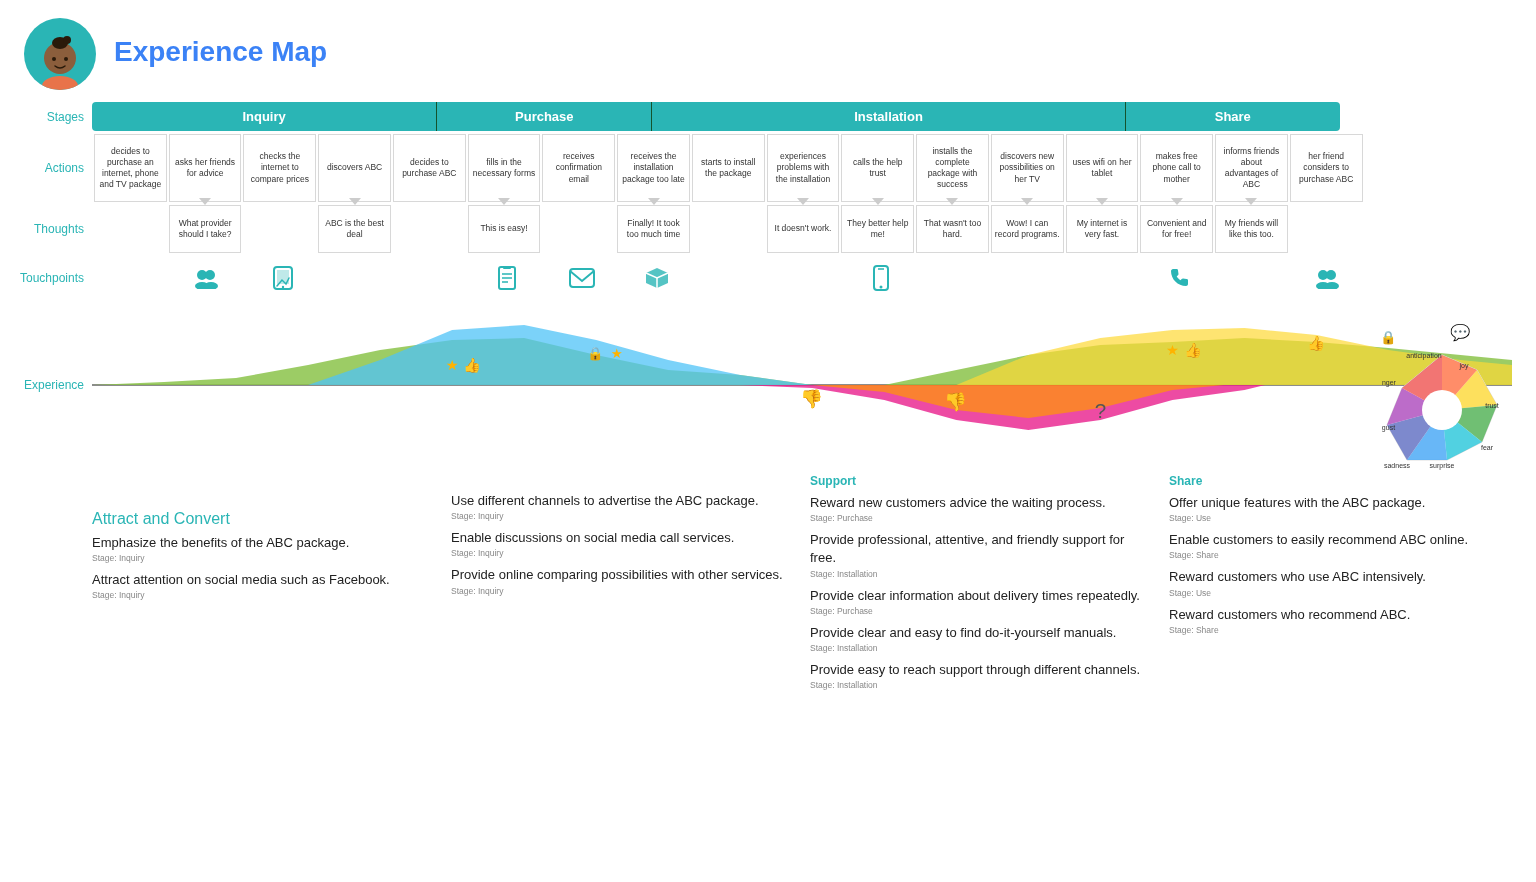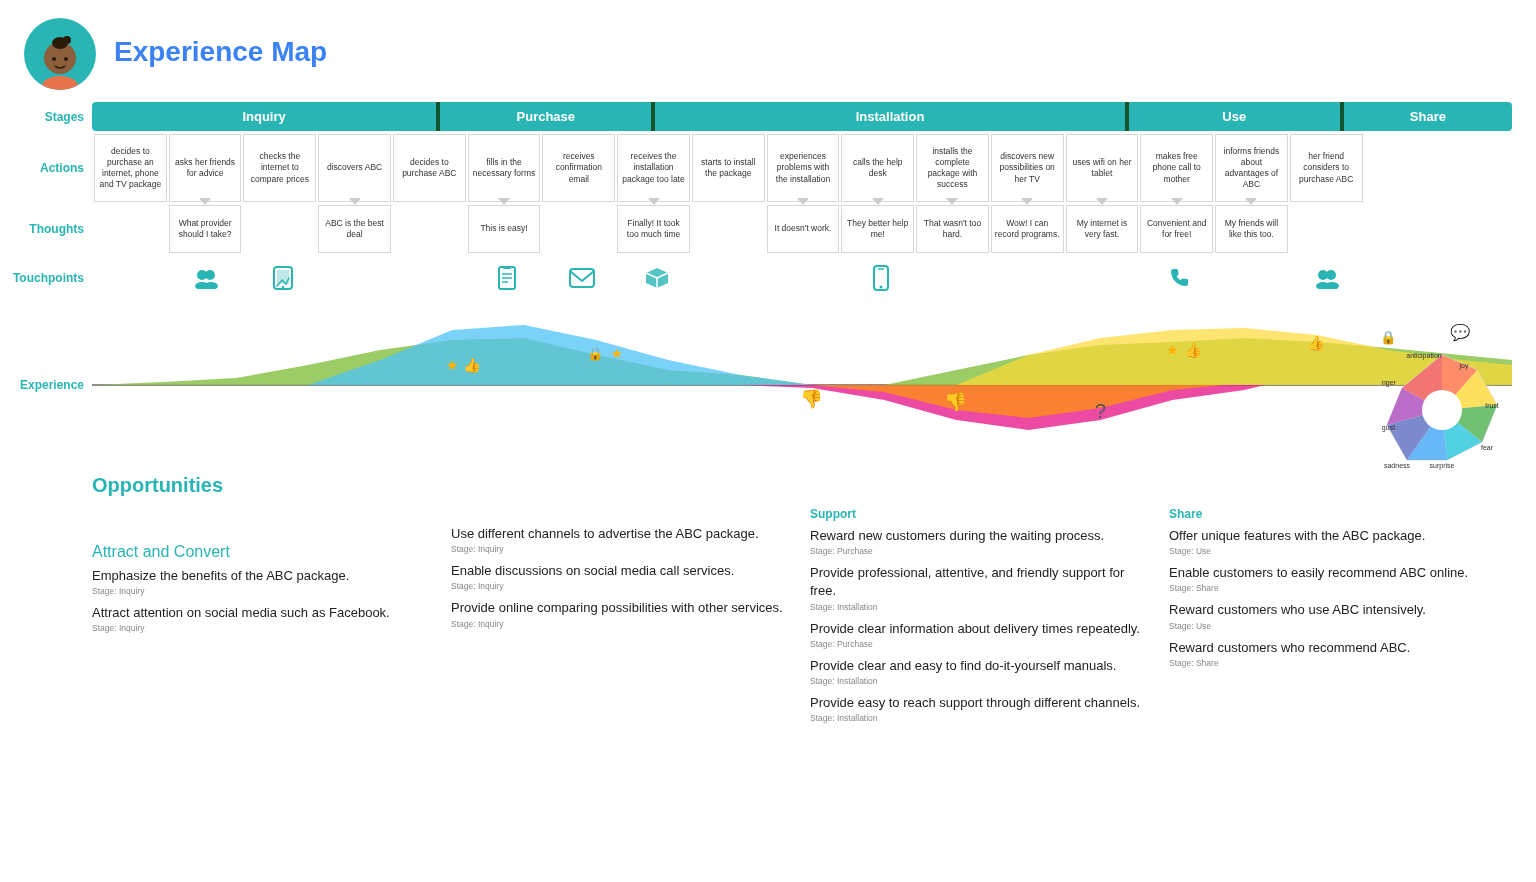--- a/index.html
+++ b/index.html
@@ -43,30 +43,30 @@
       font-size: 12px;
       color: #444;
     }
     .label-cell {
       display: flex;
       align-items: center;
       justify-content: flex-end;
       padding-right: 8px;
       color: #2ab5b5;
       font-size: 12px;
-      font-weight: 700;
+      font-weight: 400;
     }
     .stage-hdr {
       background: #2ab5b5;
       color: white;
       text-align: center;
       font-size: 13px;
       font-weight: 600;
       padding: 7px 4px;
-      border-left: 4px solid #14532d;
+      border-left: 1px solid #14532d;
     }
     .stage-hdr:first-child { border-left: none; border-radius: 4px 0 0 4px; }
     .stage-hdr:last-child { border-radius: 0 4px 4px 0; }
     .act-cell {
       border: 1px solid #d8d8d8;
       background: #fff;
       text-align: center;
       font-size: 8.5px;
       color: #333;
       line-height: 1.3;
@@ -157,38 +157,37 @@
     <div class="header-text">
       <h1>Experience Map</h1>
     </div>
   </div>
 
   <div style="display:grid; grid-template-columns: 68px 4fr 2.5fr 5.5fr 2.5fr 2fr; margin-bottom:3px;">
     <div class="label-cell">Stages</div>
     <div class="stage-hdr" style="border-left:none; border-radius:4px 0 0 4px;">Inquiry</div>
     <div class="stage-hdr">Purchase</div>
     <div class="stage-hdr">Installation</div>
-    <div class="stage-hdr">Use</div>
     <div class="stage-hdr" style="border-radius:0 4px 4px 0;">Share</div>
   </div>
 
   <div style="display:grid; grid-template-columns: 68px repeat(19, 1fr); gap:2px; margin-bottom:3px;">
     <div class="label-cell">Actions</div>
 
     <div class="act-cell">decides to purchase an internet, phone and TV package</div>
     <div class="act-cell">asks her friends for advice</div>
     <div class="act-cell">checks the internet to compare prices</div>
     <div class="act-cell">discovers ABC</div>
     <div class="act-cell">decides to purchase ABC</div>
     <div class="act-cell">fills in the necessary forms</div>
     <div class="act-cell">receives confirmation email</div>
     <div class="act-cell">receives the installation package too late</div>
     <div class="act-cell">starts to install the package</div>
     <div class="act-cell">experiences problems with the installation</div>
-    <div class="act-cell">calls the help desk</div>
+    <div class="act-cell">calls the help trust</div>
     <div class="act-cell">installs the complete package with success</div>
     <div class="act-cell">discovers new possibilities on her TV</div>
     <div class="act-cell">uses wifi on her tablet</div>
     <div class="act-cell">makes free phone call to mother</div>
     <div class="act-cell">informs friends about advantages of ABC</div>
     <div class="act-cell">her friend considers to purchase ABC</div>
 
     <div class="act-cell-empty"></div>
     <div class="act-cell-empty"></div>
   </div>
@@ -362,21 +361,20 @@
           <text x="5" y="35" font-size="7" fill="#333" text-anchor="middle">anger</text>
           <text x="42" y="8" font-size="7" fill="#333" text-anchor="middle">anticipation</text>
         </svg>
       </div>
     </div>
   </div>
 
   <div style="display:grid; grid-template-columns: 68px 1fr;">
     <div></div>
     <div>
-      <h2 style="color:#2ab5b5; font-size:20px; font-weight:700; margin-bottom:10px;">Opportunities</h2>
 
       <div style="display:grid; grid-template-columns: 1fr 1fr 1fr 1fr; gap:0 16px;">
 
         <div>
           <div style="color:#2ab5b5; font-size:16px; font-weight:400; margin-bottom:6px;margin-top:36px;">Attract and Convert</div>
           <div class="opp-entry">
             <p class="opp-entry-text">Emphasize the benefits of the ABC package.</p>
             <p class="opp-entry-stage">Stage: Inquiry</p>
           </div>
           <div class="opp-entry">
@@ -397,21 +395,21 @@
           </div>
           <div class="opp-entry">
             <p class="opp-entry-text">Provide online comparing possibilities with other services.</p>
             <p class="opp-entry-stage">Stage: Inquiry</p>
           </div>
         </div>
 
         <div>
           <div style="color:#2ab5b5; font-size:12px; font-weight:700; margin-bottom:6px;">Support</div>
           <div class="opp-entry">
-            <p class="opp-entry-text">Reward new customers during the waiting process.</p>
+            <p class="opp-entry-text">Reward new customers advice the waiting process.</p>
             <p class="opp-entry-stage">Stage: Purchase</p>
           </div>
           <div class="opp-entry">
             <p class="opp-entry-text">Provide professional, attentive, and friendly support for free.</p>
             <p class="opp-entry-stage">Stage: Installation</p>
           </div>
           <div class="opp-entry">
             <p class="opp-entry-text">Provide clear information about delivery times repeatedly.</p>
             <p class="opp-entry-stage">Stage: Purchase</p>
           </div>

